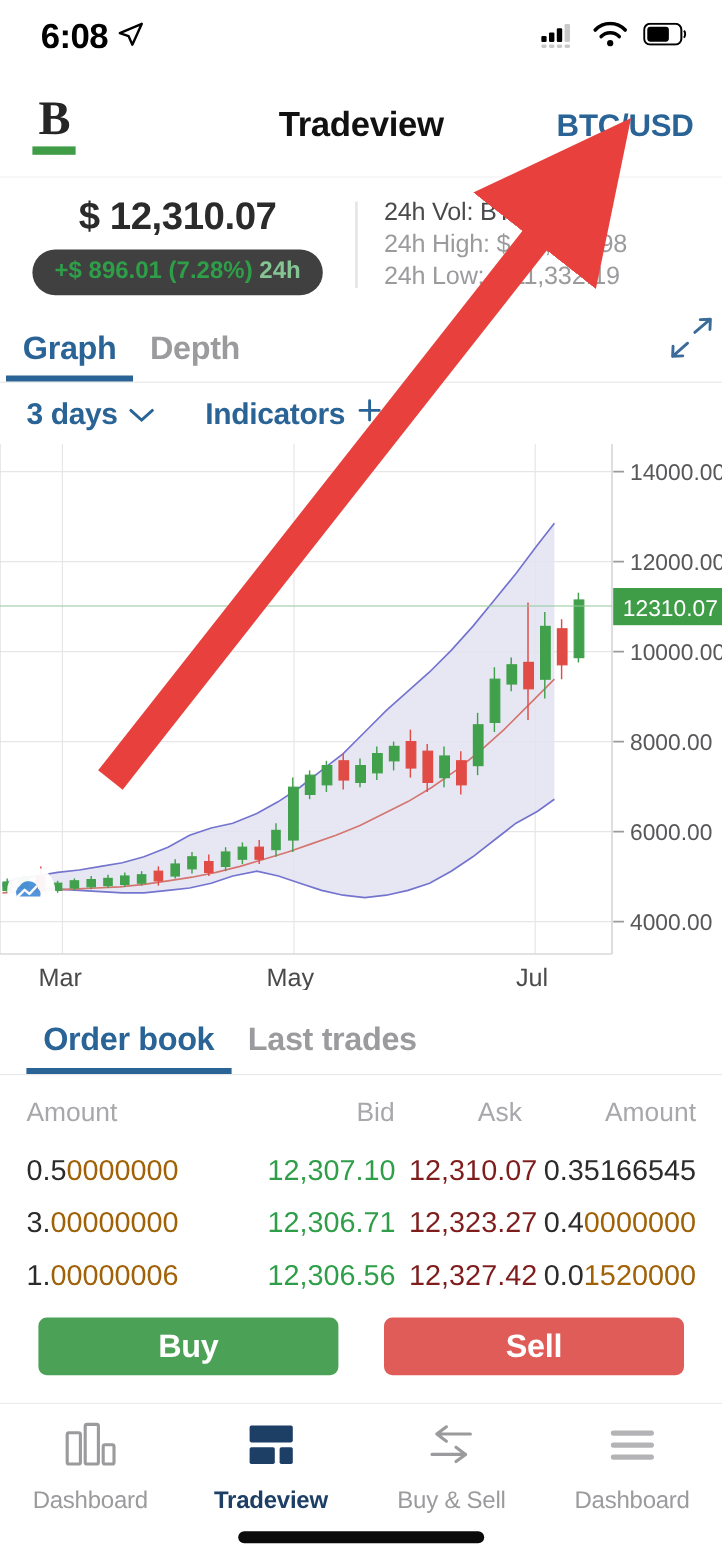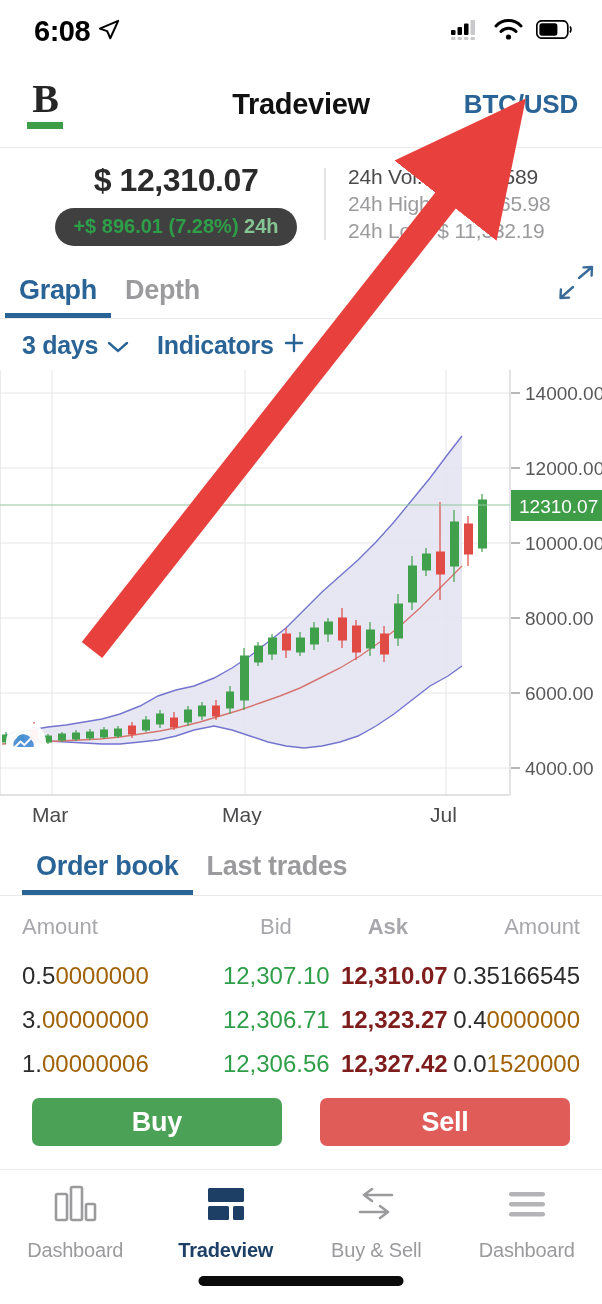--- a/index.html
+++ b/index.html
@@ -39,21 +39,21 @@
     pointer-events:none;
   }
   .pair-btn {
     margin-left:auto; font-size:26px; font-weight:bold; color:#2a6496;
     letter-spacing:-0.2px; z-index:3; padding-right:2px;
   }
   .appbar-sep { height:1px; background:#e9e9ea; }
 
   
   .pricebar { display:flex; padding:14px 0 10px 0; background:#fff; }
-  .price-left { width:296px; display:flex; flex-direction:column; align-items:center;margin-left:28px; }
+  .price-left { width:296px; display:flex; flex-direction:column; align-items:center; }
   .price-main { font-size:32px; font-weight:bold; color:#2b2b2b; letter-spacing:-0.4px; }
   .price-badge {
     margin-top:9px; background:#404040; border-radius:22px;
     padding:7px 18px 8px 18px; font-size:20px; font-weight:bold; color:#2e9e48;
     white-space:nowrap;
   }
   .price-badge .muted { color:#85c493; font-weight:bold; }
   .price-divider { width:2px; background:#e3e3e4; margin:6px 0 6px 0; }
   .price-right { padding-left:22px; display:flex; flex-direction:column; justify-content:center; gap:3px;}
   .stat { font-size:21px; color:#9b9b9e; white-space:nowrap; letter-spacing:-0.2px;}
@@ -63,37 +63,37 @@
   .tabs { display:flex; align-items:flex-end; height:62px; position:relative; padding:0 5px; }
   .tab {
     font-size:27px; font-weight:bold; color:#9b9b9e; padding:0 14px 12px 14px;
     letter-spacing:-0.3px;
   }
   .tab.active { color:#2a6496; box-shadow:inset 0 -5px 0 0 #2a6496; }
   .expand-icon { margin-left:auto; padding-bottom:12px; }
   .tabs-sep { height:1px; background:#e9e9ea; }
 
   
-  .chart-tools { display:flex; align-items:center; gap:28px; padding:12px 22px 10px 22px; }
+  .chart-tools { display:flex; align-items:center; gap:42px; padding:12px 22px 10px 22px; }
   .tool { font-size:25px; font-weight:bold; color:#2a6496; display:flex; align-items:center; gap:9px; letter-spacing:-0.3px;}
 
   
   .chart-area { position:relative; height:455px; }
   .chart-svg { display:block; }
 
   
   .ob-tabs { display:flex; align-items:flex-end; height:70px; padding:0 22px; }
   .ob-tab { font-size:27px; font-weight:bold; color:#9b9b9e; padding:0 14px 13px 14px; letter-spacing:-0.3px;}
   .ob-tab.active { color:#2a6496; box-shadow:inset 0 -5px 0 0 #2a6496; }
   .ob-sep { height:1px; background:#e9e9ea; }
 
   .ob-head { display:flex; padding:18px 22px 14px 22px; font-size:22px; color:#a8a8ac; }
   .c-amt-l { width:36%; text-align:left; }
-  .c-bid   { width:19%; text-align:center; }
-  .c-ask   { width:19%; text-align:center; padding-left:12px;font-weight:bold; }
+  .c-bid   { width:19%; text-align:right; }
+  .c-ask   { width:19%; text-align:right; padding-left:12px; }
   .c-amt-r { width:26%; text-align:right; }
 
   .ob-row { display:flex; padding:8px 22px; font-size:24px; align-items:baseline; }
   .ob-row .c-amt-l, .ob-row .c-amt-r { color:#2b2b2b; }
   .ob-row .c-bid { color:#2e9e48; }
   .ob-row .c-ask { color:#7f1d1d; }
   .zeros { color:#a16207; }
 
   
   .trade-btns {

